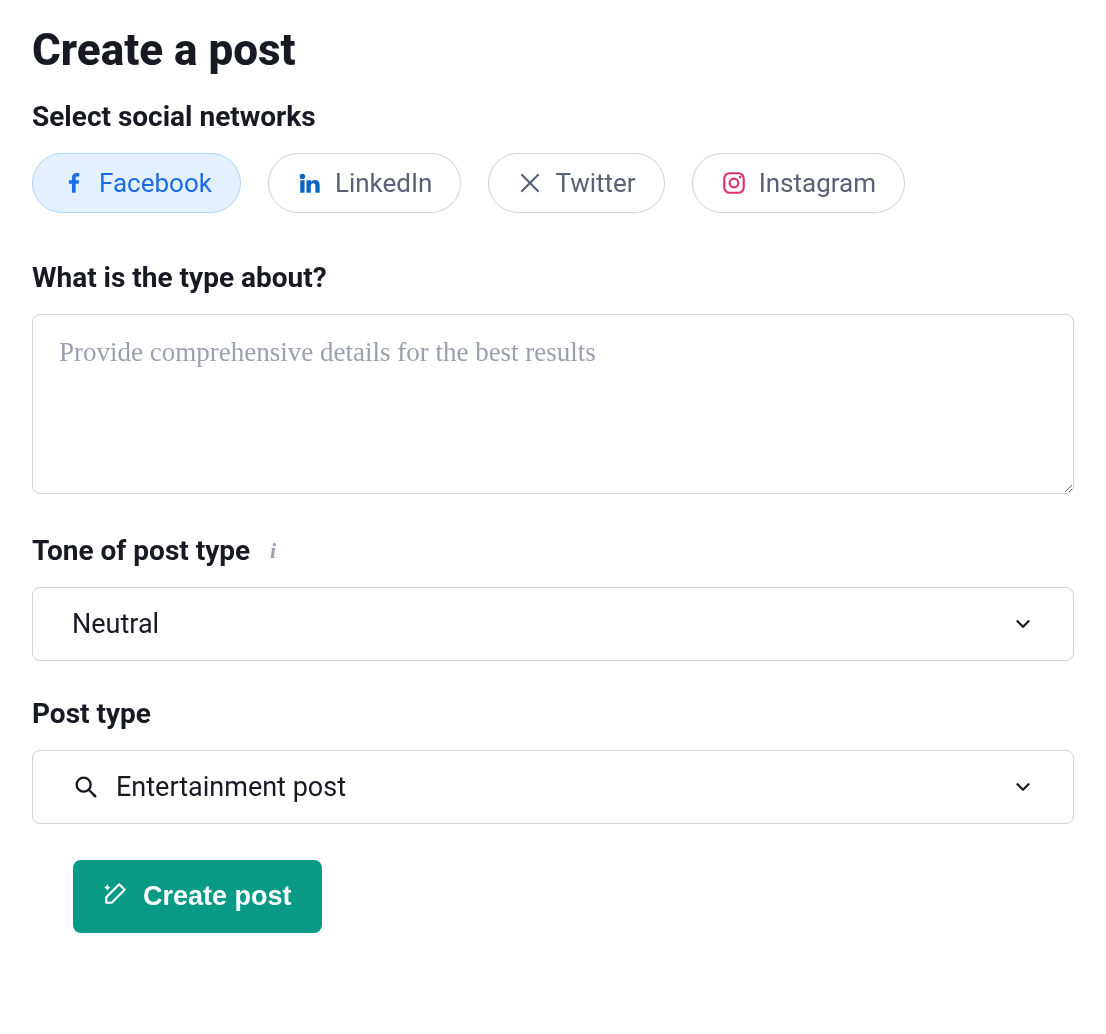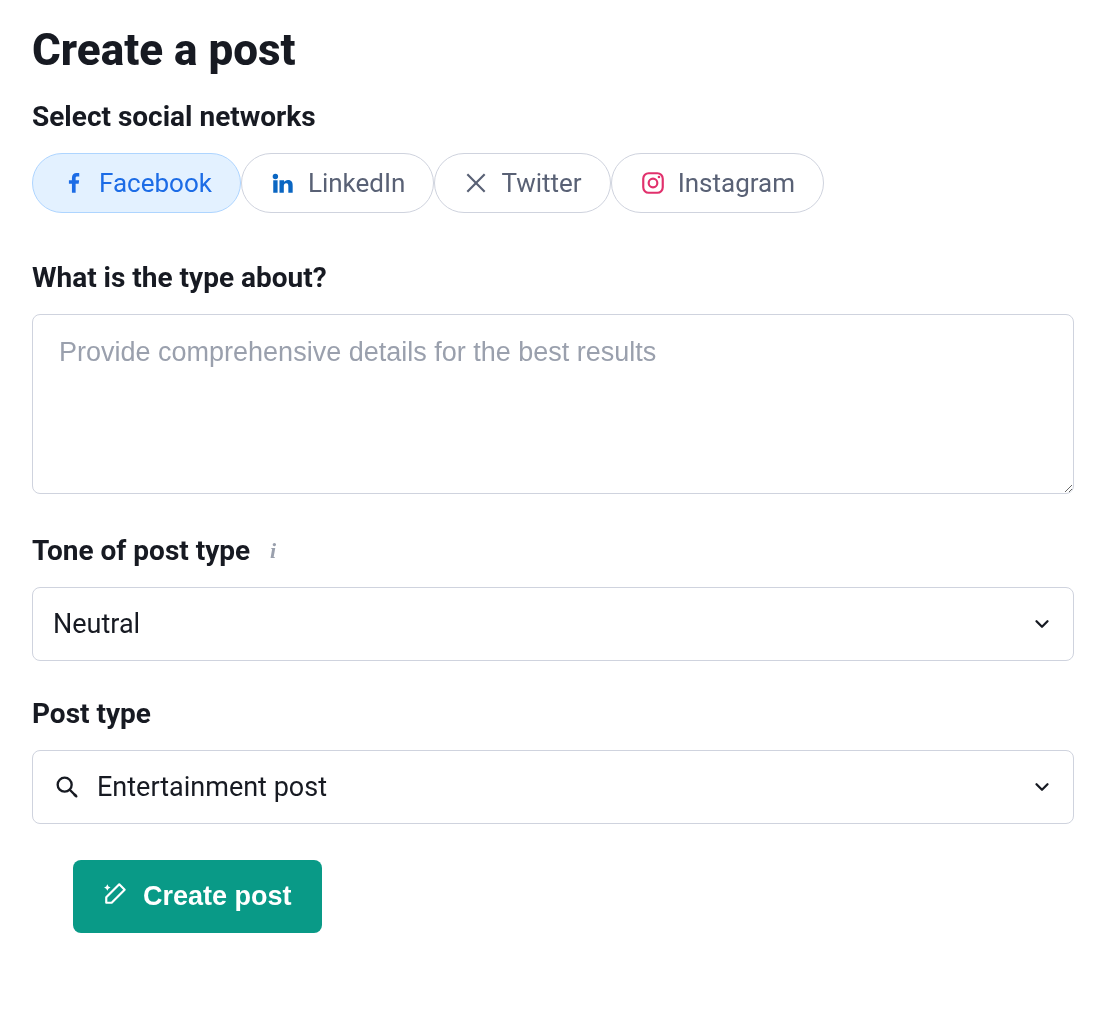--- a/index.html
+++ b/index.html
@@ -23,21 +23,21 @@
       font-size: 28px;
       font-weight: 700;
       color: #171a22;
       margin-bottom: 20px;
       display: flex;
       align-items: center;
       gap: 12px;
     }
     .networks-row {
       display: flex;
-      gap: 0;
+      gap: 27px;
       margin-bottom: 48px;
       flex-wrap: wrap;
       align-items: flex-end;
     }
     .network-chip {
       display: inline-flex;
       align-items: center;
       gap: 12px;
       padding: 14px 28px;
       border: 1px solid #cfd3de;
@@ -67,36 +67,36 @@
     .field-block {
       margin-bottom: 36px;
     }
     .textarea {
       width: 100%;
       min-height: 180px;
       border: 1px solid #cfd3de;
       border-radius: 8px;
       padding: 22px 26px;
       font-size: 27px;
-      font-family: Liberation Sans, sans-serif;
+      font-family: Liberation Serif, serif;
       color: #171a22;
       resize: vertical;
     }
     .textarea::placeholder {
       color: #9aa0ad;
     }
     .select-wrap {
       position: relative;
       width: 100%;
     }
     .select-box {
       width: 100%;
       border: 1px solid #cfd3de;
       border-radius: 8px;
-      padding: 20px 20px;
+      padding: 20px 39px;
       font-size: 27px;
       color: #171a22;
       background: #ffffff;
       display: flex;
       align-items: center;
       gap: 16px;
       cursor: pointer;
     }
     .select-box .value {
       flex: 1;

